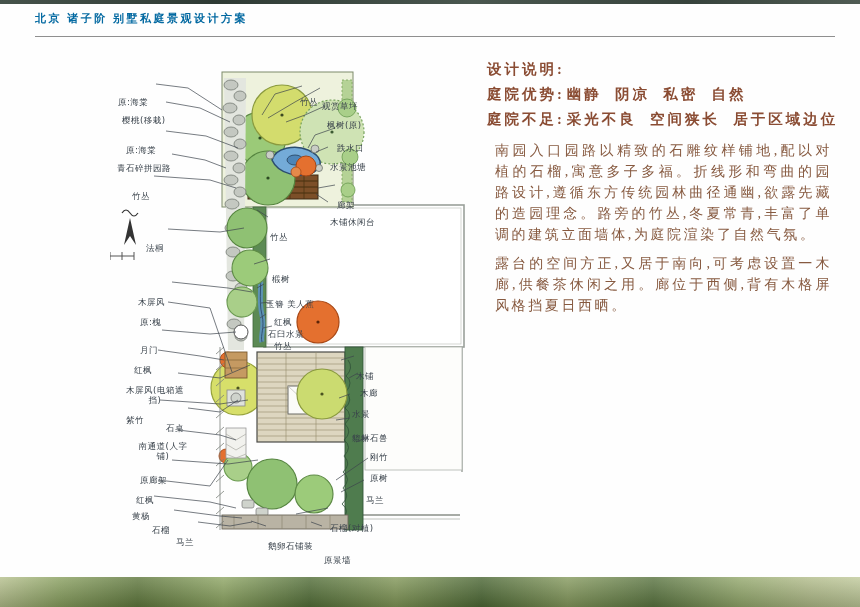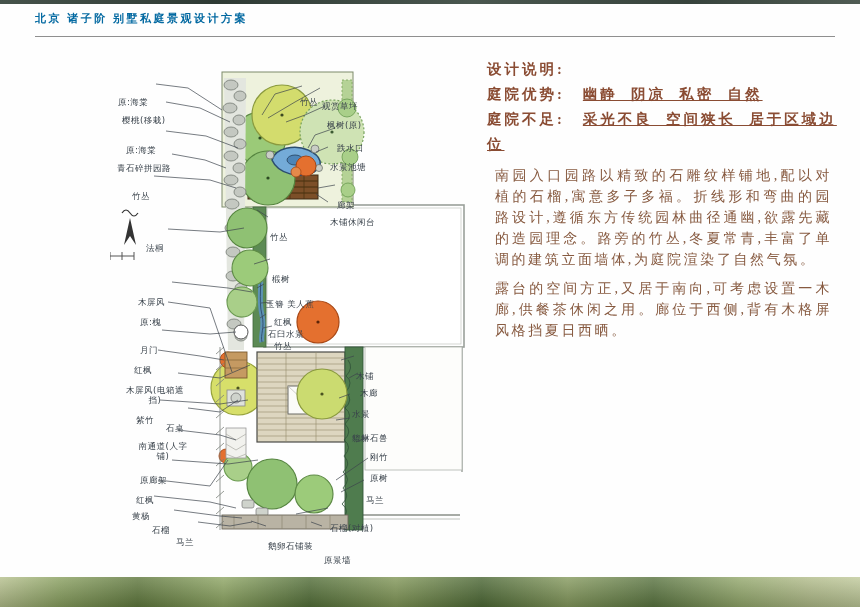--- a/index.html
+++ b/index.html
@@ -14,21 +14,21 @@
     color:#0369a1;letter-spacing:2.5px;}
   .header-rule{position:absolute;left:35px;top:36px;width:800px;height:0;
     border-top:1.5px solid #8f8f8f;}
   .plan{position:absolute;left:110px;top:60px;width:370px;height:505px;}
   .plan svg{position:absolute;left:0;top:0;}
   .pl{position:absolute;font-family:"DejaVu Sans",sans-serif;font-size:8.5px;
     color:#39424b;line-height:9.5px;letter-spacing:.5px;white-space:nowrap;margin-top:20px;}
   .pl.wrap{white-space:normal;text-align:center;}
   .notes{position:absolute;left:487px;top:57px;width:353px;color:#875a40;}
   .nh{font-size:14.5px;font-weight:bold;color:#8a4c33;letter-spacing:3px;line-height:25px;}
-  .nh .nv{margin-left:18px;white-space:pre-wrap;text-decoration:underline;}
+  .nh .nv{margin-left:2px;white-space:pre-wrap;}
   .nbody{margin-top:6px;font-size:14px;line-height:21px;letter-spacing:2.6px;text-align:justify;}
   .nbody p{margin:8px;}
   .footer{position:absolute;left:0;bottom:0;width:860px;height:30px;
     background:
       linear-gradient(180deg,rgba(255,255,255,.18),rgba(20,30,10,.22)),
       linear-gradient(90deg,#b7c18f,#8ba162 7%,#61793f 16%,#90a766 26%,#546f3a 36%,#83985a 46%,#4d6836 56%,#879b60 66%,#5b7542 76%,#95a96e 86%,#b3bd8c 94%,#c2cb9d);}
 </style>
 </head>
 <body>
 
@@ -243,21 +243,21 @@
   <span class="pl" style="left:12px;top:36px">樱桃(移栽)</span>
   <span class="pl" style="left:16px;top:66px">原:海棠</span>
   <span class="pl wrap" style="left:6px;top:84px;width:56px">青石碎拼园路</span>
   <span class="pl" style="left:22px;top:112px">竹丛</span>
   <span class="pl" style="left:36px;top:164px">法桐</span>
   <span class="pl" style="left:28px;top:218px">木屏风</span>
   <span class="pl" style="left:30px;top:238px">原:槐</span>
   <span class="pl" style="left:30px;top:266px">月门</span>
   <span class="pl" style="left:24px;top:286px">红枫</span>
   <span class="pl wrap" style="left:14px;top:306px;width:62px">木屏风(电箱遮挡)</span>
-  <span class="pl" style="left:26px;top:336px">紫竹</span>
+  <span class="pl" style="left:16px;top:336px">紫竹</span>
   <span class="pl" style="left:56px;top:344px">石桌</span>
   <span class="pl wrap" style="left:28px;top:362px;width:50px">南通道(人字铺)</span>
   <span class="pl" style="left:30px;top:396px">原廊架</span>
   <span class="pl" style="left:26px;top:416px">红枫</span>
   <span class="pl" style="left:22px;top:432px">黄杨</span>
   <span class="pl" style="left:42px;top:446px">石榴</span>
   <span class="pl" style="left:66px;top:458px">马兰</span>
   <span class="pl" style="left:190px;top:18px">竹丛</span>
   <span class="pl" style="left:212px;top:22px">观赏草坪</span>
   <span class="pl" style="left:217px;top:41px">枫树(原)</span>

